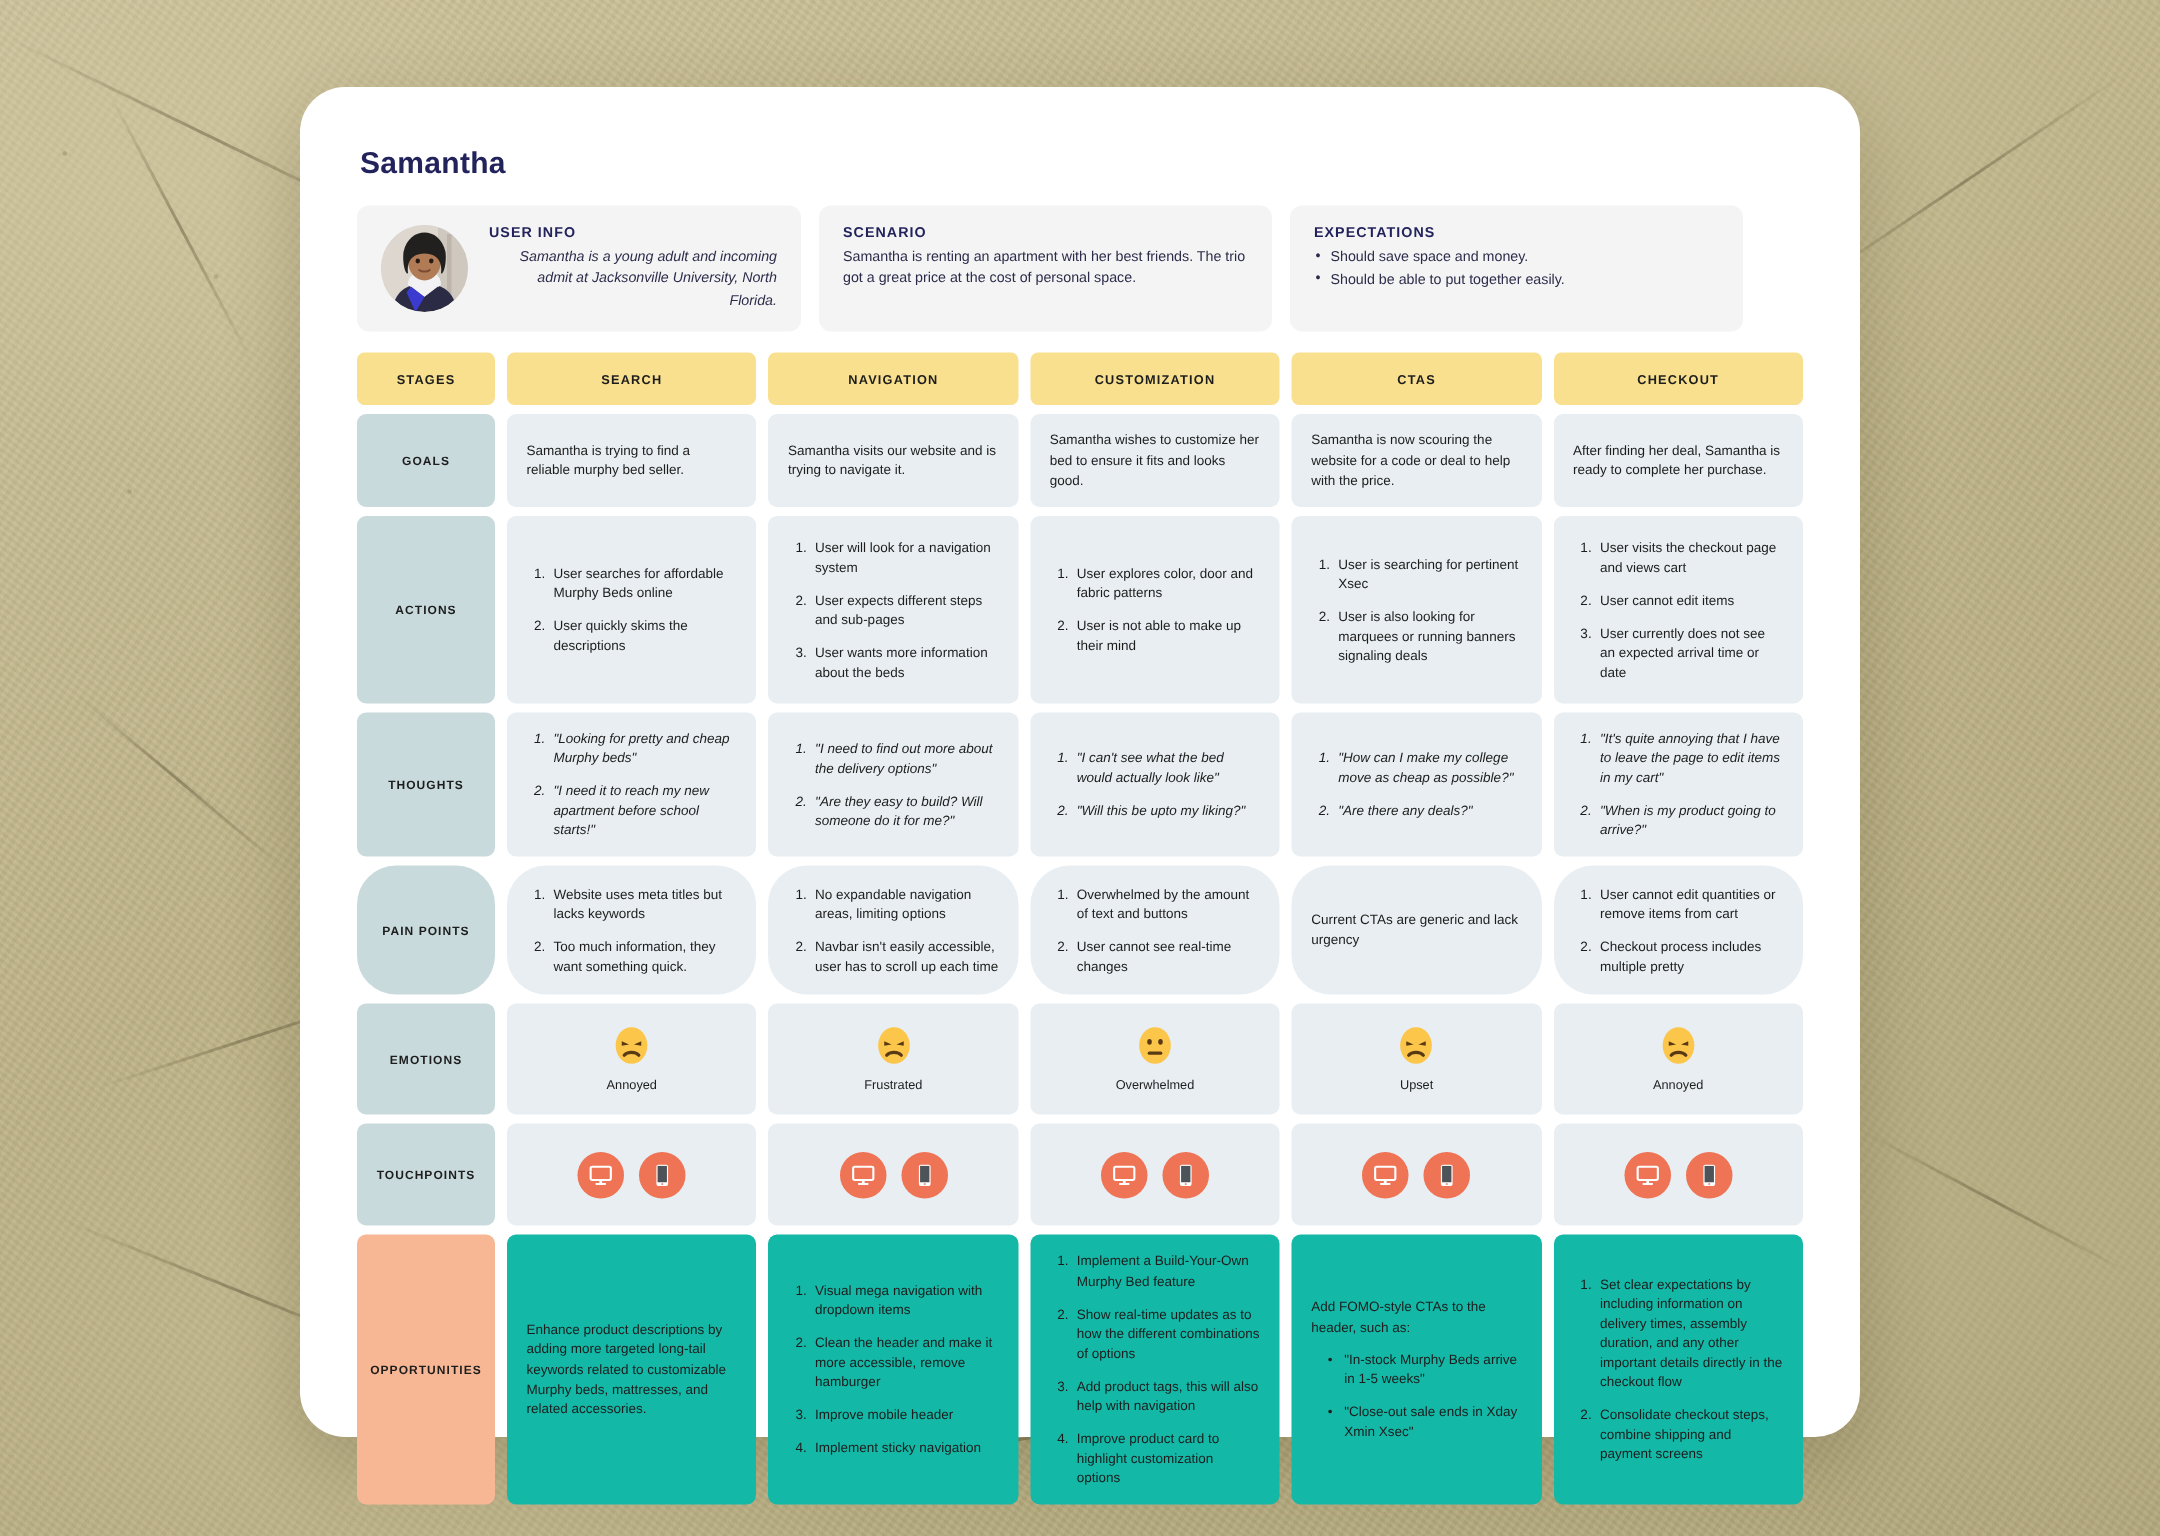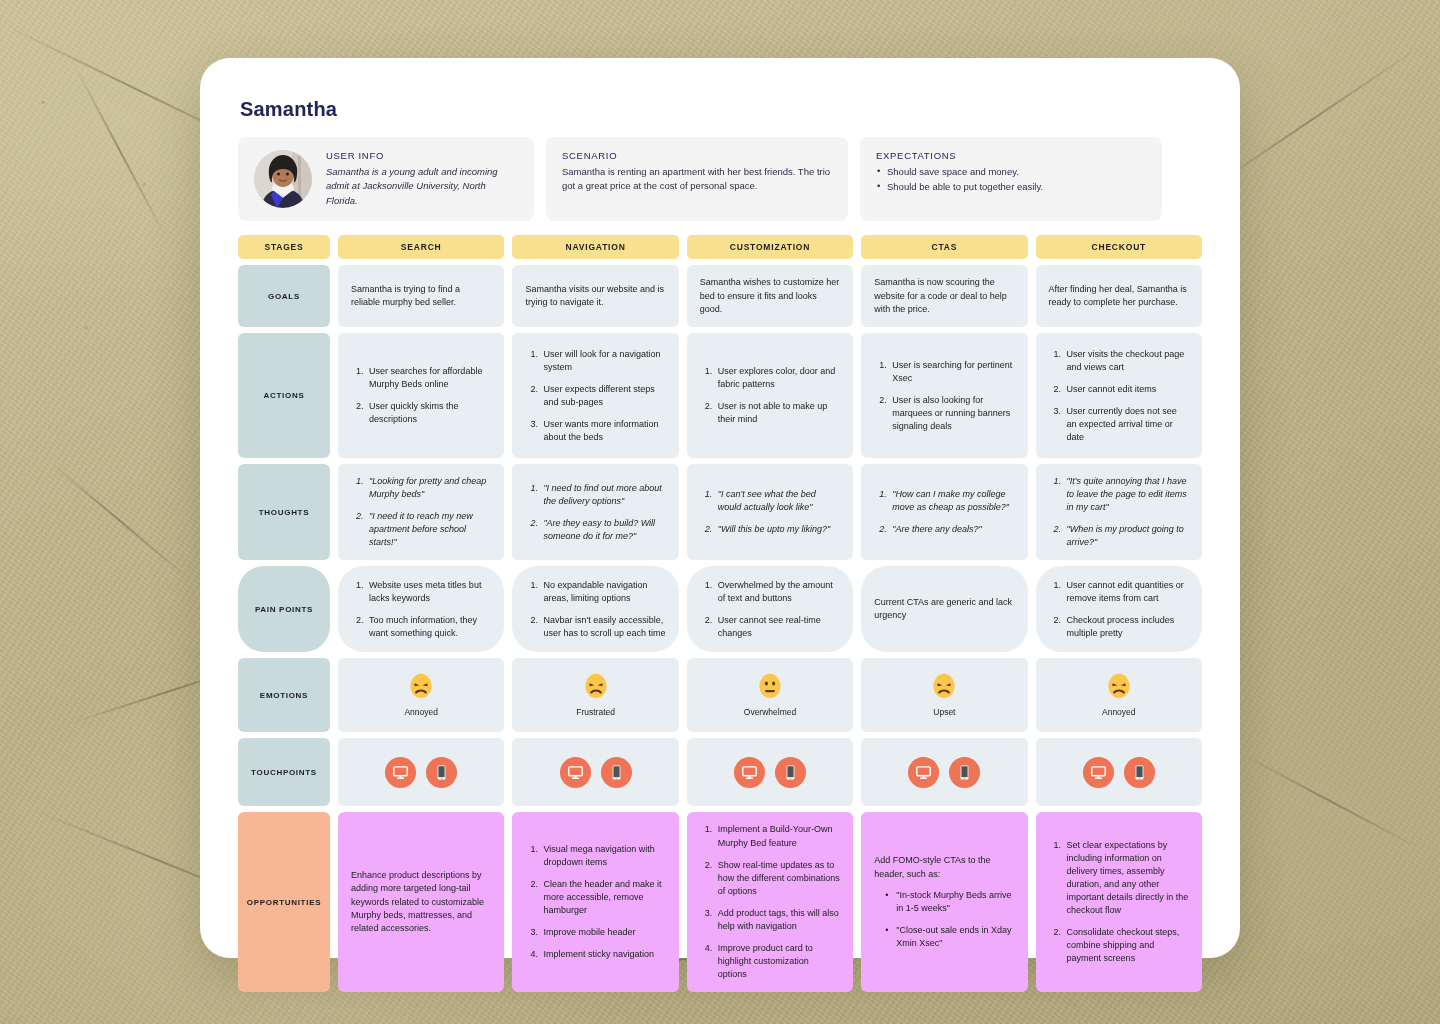--- a/index.html
+++ b/index.html
@@ -103,31 +103,31 @@
     width: 58px; height: 58px;
     border-radius: 50%;
     flex: 0 0 58px;
     overflow: hidden;
     background: #d8d2cc;
     position: relative;
   }
 
   .info-label {
     font-size: 9.5px;
-    font-weight: normal;
+    font-weight: bold;
     color: #23235c;
     letter-spacing: .7px;
     margin-bottom: 4px;
   }
   .info-body {
     font-size: 9.5px;
     line-height: 1.52;
     color: #2c2c4a;
   }
-  .info-body.italic { font-style: italic; }
+  .info-body.italic { font-style: italic; text-align: right; }
 
   .exp-list { list-style: none; }
   .exp-list li {
     font-size: 9.5px;
     line-height: 1.55;
     color: #2c2c4a;
     padding-left: 11px;
     position: relative;
   }
   .exp-list li::before {
@@ -142,21 +142,21 @@
     display: grid;
     grid-template-columns: 92px repeat(5, 1fr);
     column-gap: 8px;
     row-gap: 6px;
     align-items: stretch;
   }
 
   .head-cell {
     background: #f8e08e;
     border-radius: 5px;
-    height: 24px;
+    height: 35px;
     display: flex;
     align-items: center;
     justify-content: center;
     font-size: 8.5px;
     font-weight: bold;
     letter-spacing: .8px;
     color: #1d1d1d;
   }
 
   .row-label {
@@ -177,21 +177,21 @@
     background: #e8eef1;
     border-radius: 6px;
     padding: 11px 13px;
     display: flex;
     flex-direction: column;
     justify-content: center;
     font-size: 9px;
     line-height: 1.48;
     color: #1d1d1d;
   }
-  .cell.accent { background: #f0abfc; }
+  .cell.accent { background: #14b8a6; }
 
   .cell p { font-size: 9px; line-height: 1.48; }
 
   ol.num {
     margin: 0;
     padding-left: 15px;
     list-style-position: outside;
   }
   ol.num li {
     margin-bottom: 9px;

